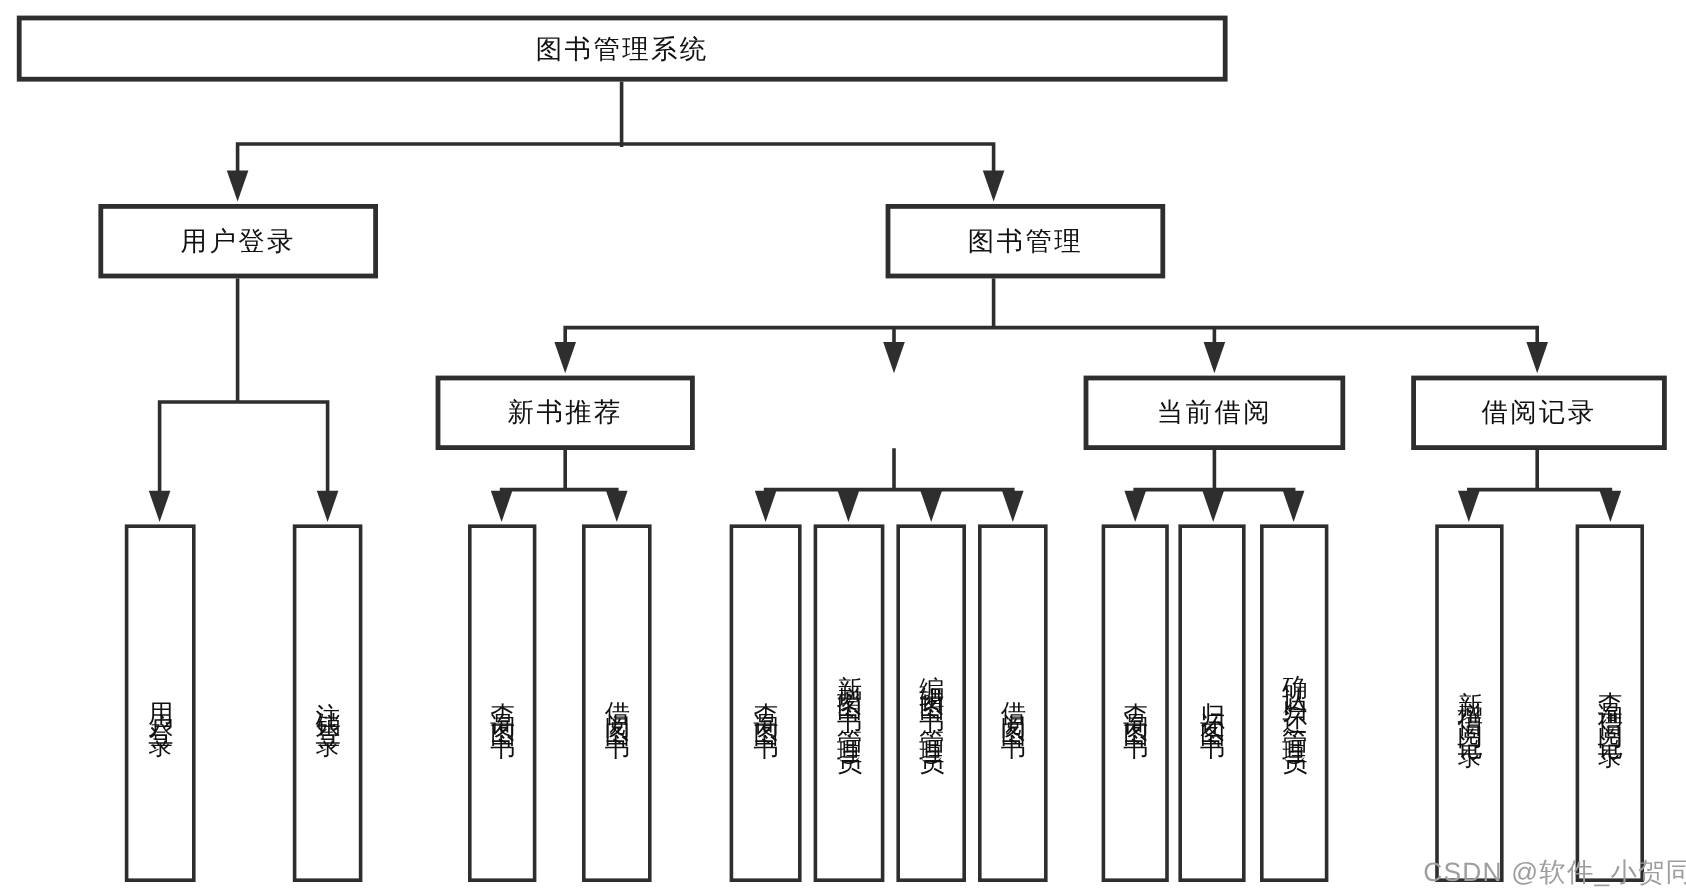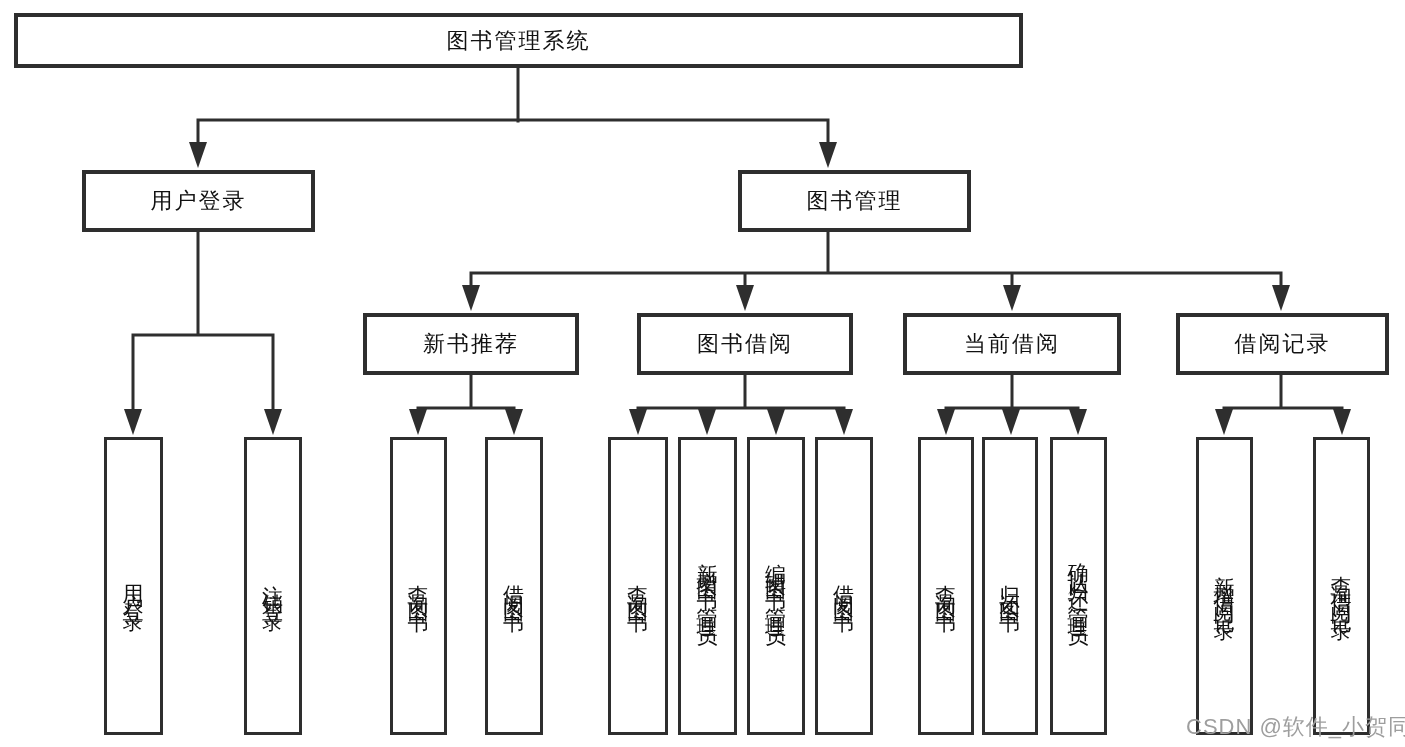--- a/index.html
+++ b/index.html
@@ -100,21 +100,20 @@
       <polygon points="1333,409 1351,409 1342,435"></polygon>
     </g>
   </svg>
 
   <div class="node h-node n-root">图书管理系统</div>
 
   <div class="node h-node n-l2-0">用户登录</div>
   <div class="node h-node n-l2-1">图书管理</div>
 
   <div class="node h-node n-l3-0">新书推荐</div>
-  <div class="node h-node n-l3-1">图书借阅</div>
   <div class="node h-node n-l3-2">当前借阅</div>
   <div class="node h-node n-l3-3">借阅记录</div>
 
   <div class="node v-node n-leaf-0">用户登录</div>
   <div class="node v-node n-leaf-1">注销登录</div>
   <div class="node v-node n-leaf-2">查询图书</div>
   <div class="node v-node n-leaf-3">借阅图书</div>
   <div class="node v-node n-leaf-4">查询图书</div>
   <div class="node v-node n-leaf-5">新增图书（管理员）</div>
   <div class="node v-node n-leaf-6">编辑图书（管理员）</div>

